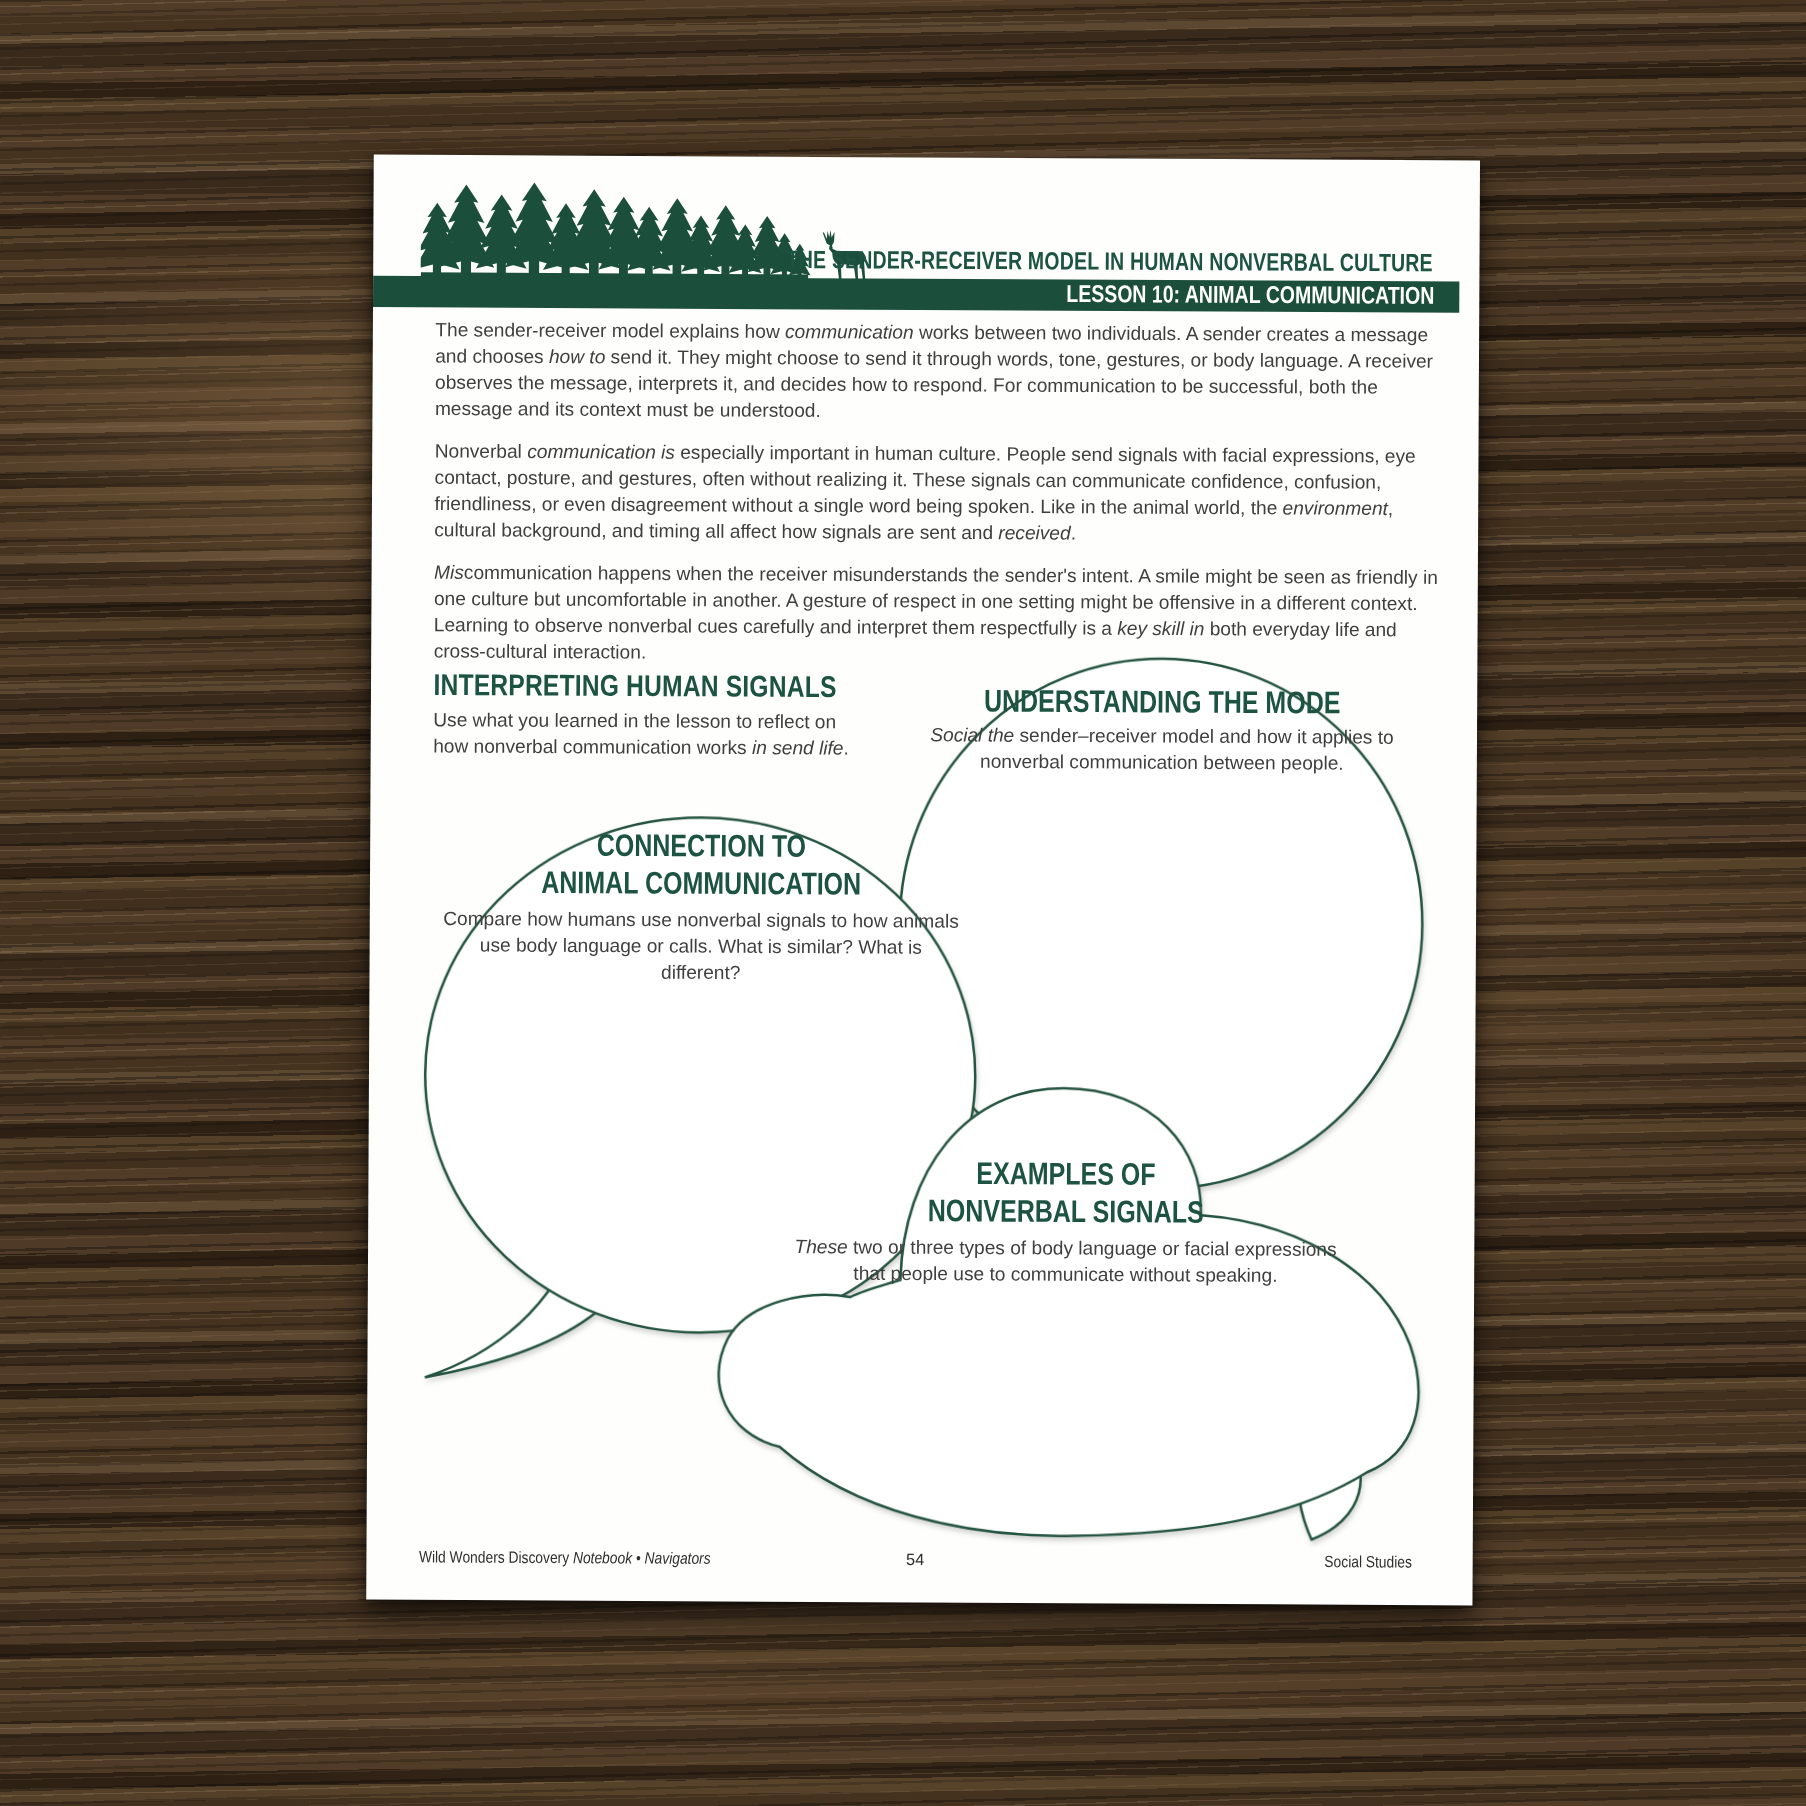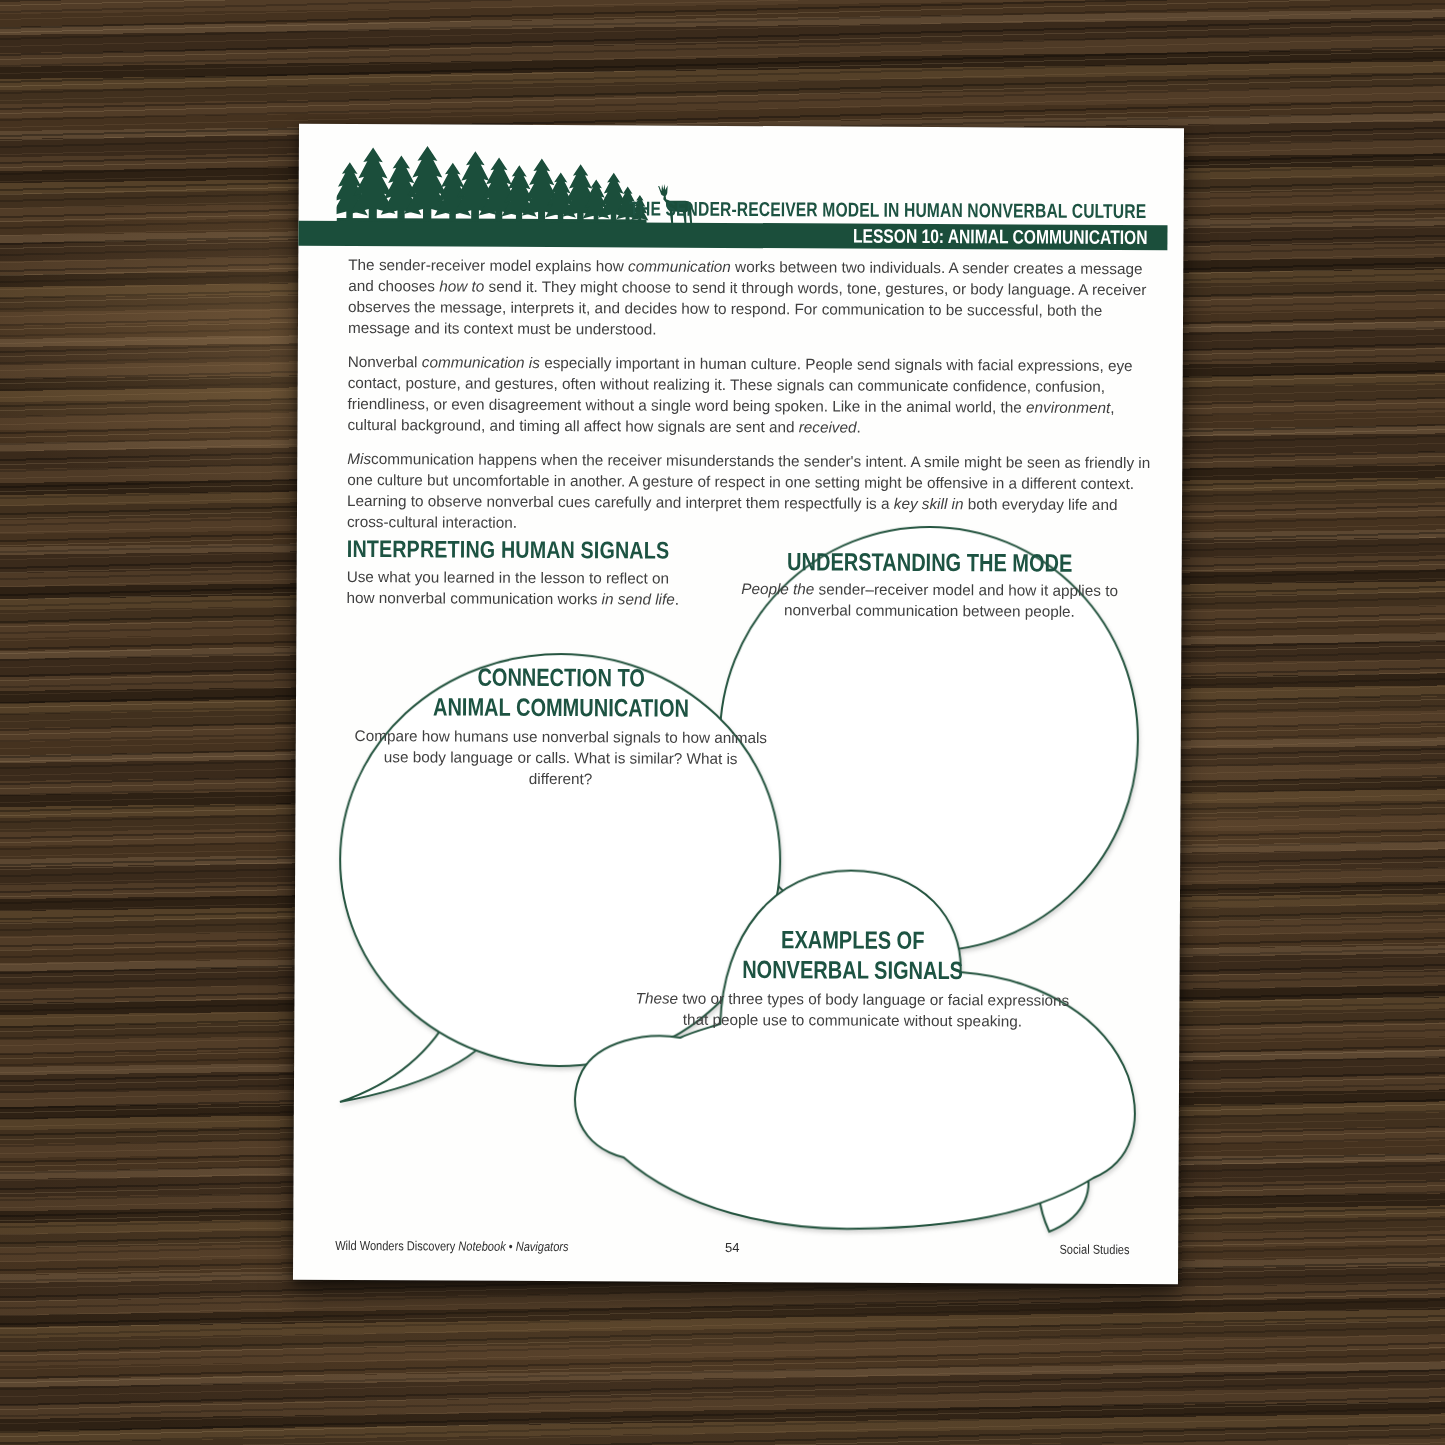--- a/index.html
+++ b/index.html
@@ -113,21 +113,21 @@
         C 850,994 838,1034 800,1050
         C 740,1088 660,1100 566,1102
         C 480,1104 390,1084 330,1032
         C 288,1022 270,982 288,946
         C 304,916 352,906 386,912
         C 398,906 414,902 426,898 Z"></path>
     </g>
   </svg>
 
   <div class="c bub-head" style="left:433px;top:420px;width:400px;">UNDERSTANDING THE MODE</div>
-  <div class="c bub-txt" style="left:428px;top:452px;width:410px;"><i>People the</i><span> sender–receiver model and how it applies to nonverbal communication between people.</span></div>
+  <div class="c bub-txt" style="left:428px;top:452px;width:410px;"><i>Social the</i><span> sender–receiver model and how it applies to nonverbal communication between people.</span></div>
 
   <div class="c" style="left:65px;top:537px;width:400px;">
     <div class="bub-head">CONNECTION TO</div>
     <div class="bub-head">ANIMAL COMMUNICATION</div>
   </div>
   <div class="c bub-txt" style="left:55px;top:601px;width:420px;"><span>Compare how humans use nonverbal signals to how animals use body language or calls. What is similar? What is different?</span></div>
 
   <div class="c" style="left:358px;top:798px;width:400px;">
     <div class="bub-head">EXAMPLES OF</div>
     <div class="bub-head">NONVERBAL SIGNALS</div>

